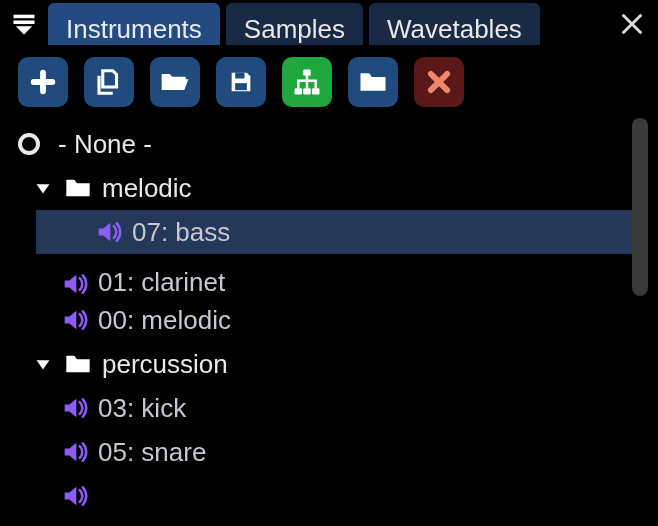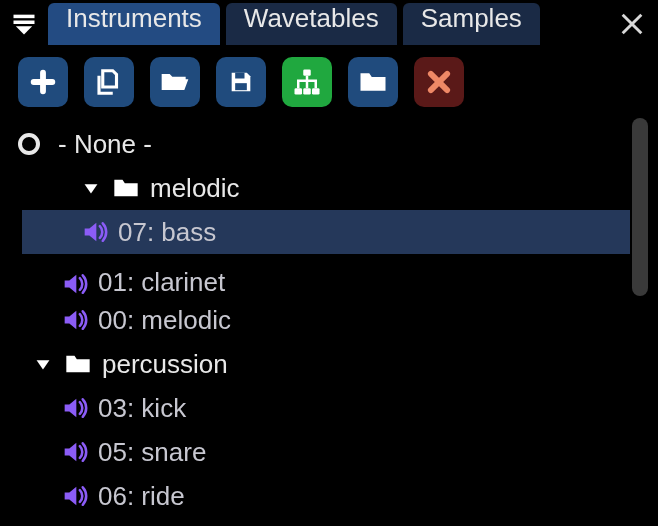--- a/index.html
+++ b/index.html
@@ -19,21 +19,21 @@
     background: #000;
     padding: 0 6px;
     gap: 6px;
   }
   .menu-btn {
     width: 36px; height: 36px;
     display: flex; align-items: center; justify-content: center;
     cursor: pointer;
   }
   .tab {
-    display: flex; align-items: flex-start;
+    display: flex; align-items: flex-end;
     height: 42px;
     padding: 0 18px;
     background: #1a2a45;
     color: #e8e8e8;
     border-radius: 6px 6px 0 0;
     cursor: pointer;
     white-space: nowrap;
     font-size: 26px;
   }
   .tab.active {
@@ -112,21 +112,21 @@
     margin-right: 10px;
     display: flex; align-items: center;
     color: #8b5cf6; 
   }
   .row.item .label { color: #c7c7d0; }
 
   .row.selected {
     background: #25385a;
   }
   
-  .row.selected { width: calc(100% - 50px); margin-left: 22px; padding-left:0; }
+  .row.selected { width: calc(100% - 50px); margin-left: 36px; padding-left:0; }
   
   .row.selected .indent2 { width: calc(84px - 50px + 24px); }
 
   
   .fake-scroll {
     position: absolute;
     top: 2px;
     right: 10px;
     width: 16px;
     height: 178px;
@@ -146,24 +146,24 @@
           <rect x="3" y="9" width="18" height="3"></rect>
           <polygon points="5,14 19,14 12,21"></polygon>
         </g>
       </svg>
   </div>
 
   <div class="tab active">
     <span>Instruments</span>
   </div>
   <div class="tab">
+    <span>Samples</span>
+  </div>
+  <div class="tab">
     <span>Wavetables</span>
-  </div>
-  <div class="tab">
-    <span>Samples</span>
   </div>
   <div class="tab-spacer"></div>
   <div class="close-btn">
     <svg width="28" height="28" viewBox="0 0 24 24">
         <path d="M4 4 L20 20 M20 4 L4 20" stroke="#d8d8d8" stroke-width="2.5" fill="none"></path>
       </svg>
   </div>
 </div>
 
 <div class="toolbar">
@@ -216,21 +216,21 @@
 </div>
 
 <div class="tree-wrap">
   <div class="tree">
 
     <div class="row root">
       <span class="circle"></span>
       <span class="label">- None -</span>
     </div>
 
-    <div class="row folder" style="padding-left:32px;margin-left:48px;">
+    <div class="row folder" style="padding-left:32px;">
       <span class="chev">
         <svg width="22" height="22" viewBox="0 0 24 24">
             <polygon points="5,8 19,8 12,18" fill="#fff"></polygon>
           </svg>
       </span>
       <span class="foldericon">
         <svg width="28" height="28" viewBox="0 0 24 24">
             <path d="M2 5h7l2 3h11v11H2V5z" fill="#fff"></path>
           </svg>
       </span>
@@ -307,18 +307,17 @@
     </div>
 
     <div class="row item">
       <span class="indent2" style="width:60px;"></span>
       <span class="snd">
         <svg width="28" height="28" viewBox="0 0 24 24">
             <path d="M4 9v6h4l6 5V4L8 9H4z" fill="#8b5cf6"></path>
             <path d="M17 7a7 7 0 010 10M19.5 4.5a11 11 0 010 15" stroke="#8b5cf6" stroke-width="2.2" fill="none" stroke-linecap="round"></path>
           </svg>
       </span>
-      <span class="label">06: ride</span>
     </div>
 
   </div>
   <div class="fake-scroll"></div>
 </div>
 
 </body></html>

